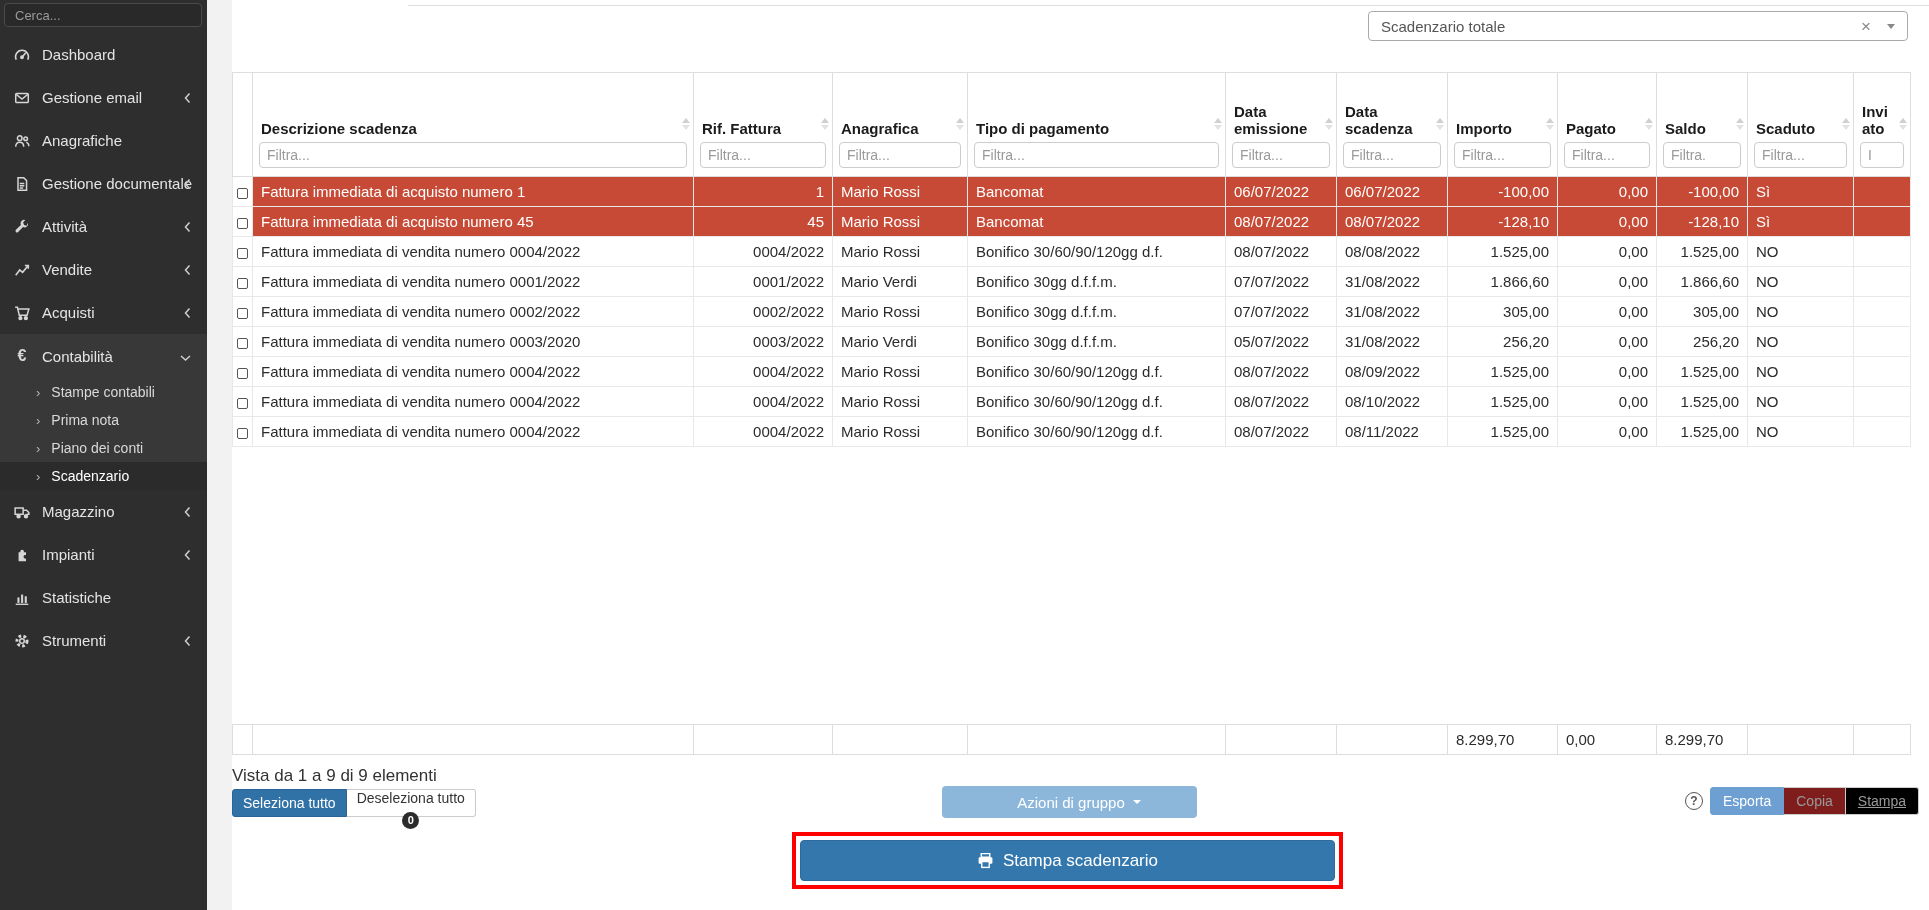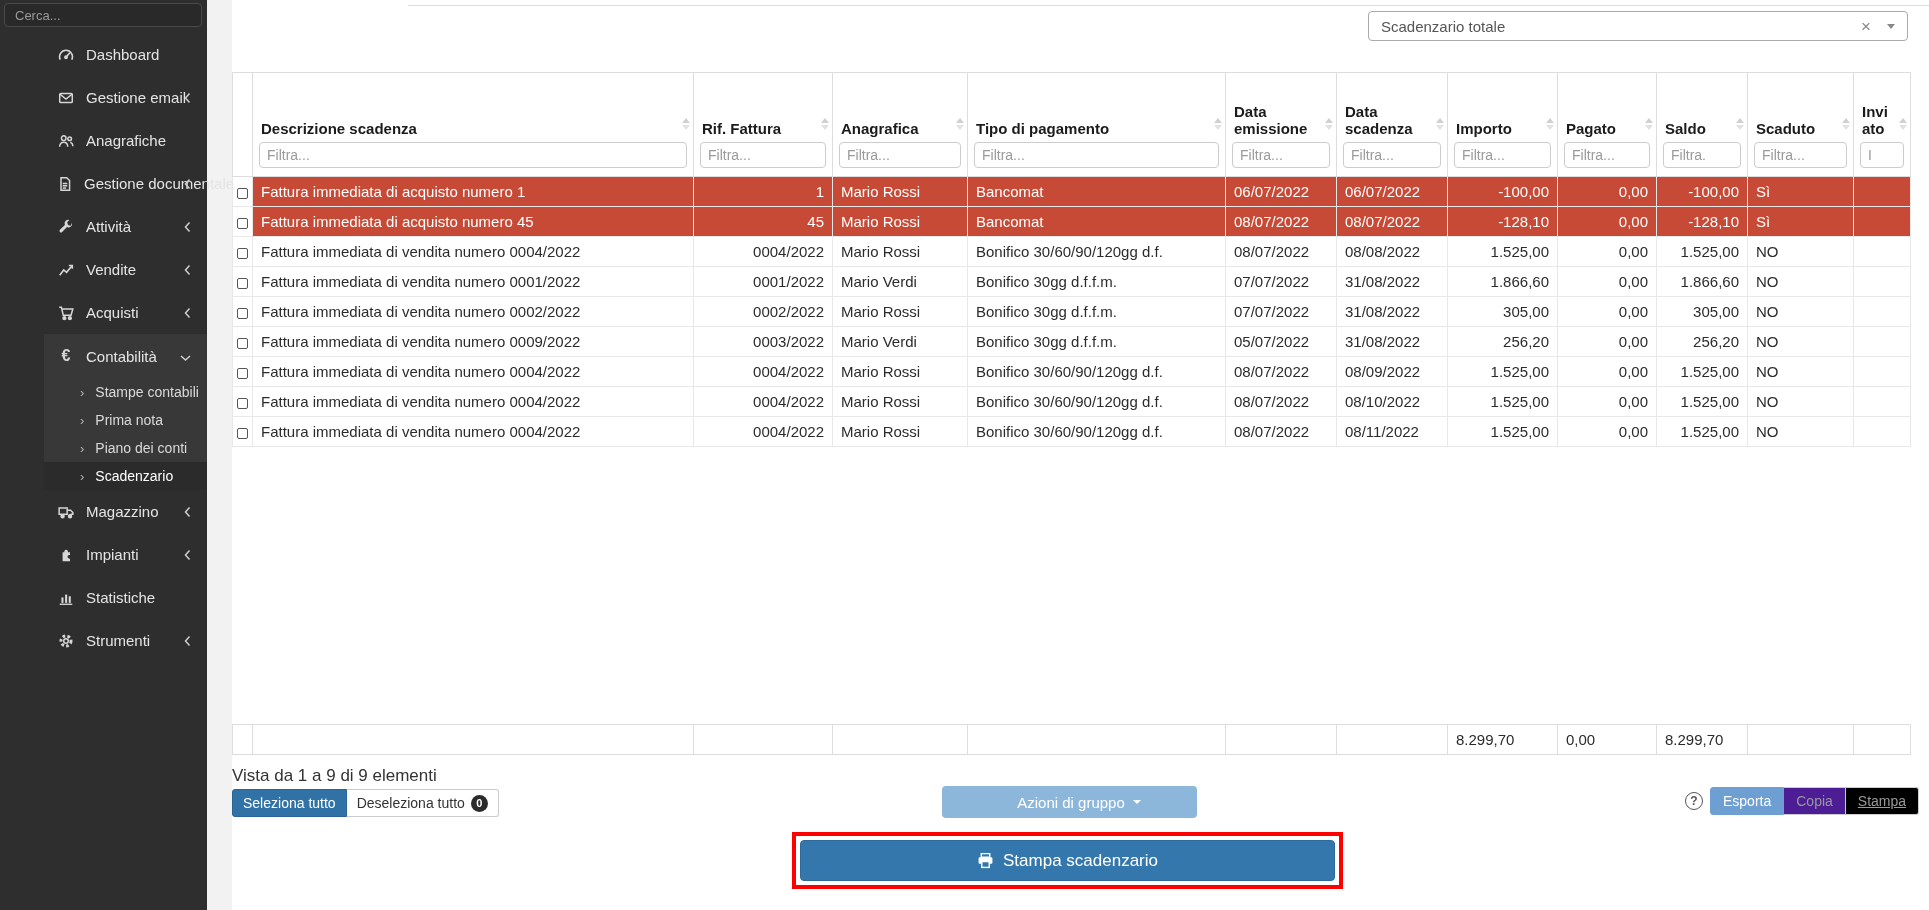--- a/index.html
+++ b/index.html
@@ -18,21 +18,21 @@
   .side-search {
     position:absolute; left:4px; top:3px; width:198px; height:24px;
     background:#292929; border:1px solid #4a4a4a; border-radius:4px;
     display:flex; align-items:center; padding:0 8px;
   }
   .side-search input {
     flex:1; background:transparent; border:none; outline:none;
     color:#ddd; font-size:13px; font-family:inherit;
   }
   .side-search input::placeholder { color:#9a9a9a; }
-  .menu { position:absolute; top:33px; left:0; right:0;margin-left:44px; }
+  .menu { position:absolute; top:33px; left:0; right:0; }
   .side-item {
     position:relative; height:43px; display:flex; align-items:center;
     padding-left:13px; color:#e4e4e4; font-size:15px; cursor:pointer;
   }
   .side-item .ic { width:18px; margin-right:11px; display:flex; justify-content:center; align-items:center; }
   .side-item .lbl { white-space:nowrap; }
   .chev { position:absolute; right:16px; top:50%; transform:translateY(-50%); }
   .expanded-block { background:#383838; }
   .sub-item {
     height:28px; display:flex; align-items:center; padding-left:36px;
@@ -102,21 +102,21 @@
   
   .info { position:absolute; left:25px; top:766px; font-size:17px; color:#333; }
 
   .sel-group { position:absolute; left:25px; top:789px; height:28px; display:flex; }
   .btn-select-all {
     background:#3172a6; color:#fff; border:1px solid #2a6395; border-radius:3px 0 0 3px;
     font-size:14px; padding:0 10px; height:28px; display:flex; align-items:center; cursor:pointer; font-family:inherit;
   }
   .btn-deselect-all {
     background:#fff; color:#333; border:1px solid #ccc; border-left:none; border-radius:0 3px 3px 0;
-    font-size:14px; padding:0 10px; height:28px; display:flex; align-items:center; gap:6px; cursor:pointer; font-family:inherit;
+    font-size:14px; padding:0 10px; height:28px; display:flex; align-items:center; gap:6px; cursor:pointer; font-family:inherit;flex-direction:column;
   }
   .badge {
     display:inline-block; min-width:17px; height:17px; line-height:17px; border-radius:50%;
     background:#2b2b2b; color:#fff; font-size:11px; font-weight:bold; text-align:center;
   }
 
   .group-actions {
     position:absolute; left:735px; top:786px; width:255px; height:32px;
     background:#8db6db; color:#fff; border:none; border-radius:4px;
     font-size:15px; display:flex; align-items:center; justify-content:center; gap:8px;
@@ -130,21 +130,21 @@
   .help-circle {
     position:absolute; left:1478px; top:792px; width:18px; height:18px; border-radius:50%;
     border:1.5px solid #555; color:#555; font-size:12px; font-weight:bold;
     display:flex; align-items:center; justify-content:center; cursor:pointer;
   }
   .export-group { position:absolute; left:1503px; top:787px; height:28px; display:flex; }
   .export-group button {
     height:28px; font-size:14px; font-family:inherit; cursor:pointer; padding:0 12px;
   }
   .btn-export { background:#6d9fd3; color:#fff; border:1px solid #6d9fd3; border-radius:3px 0 0 3px; }
-  .btn-copy   { background:#4c1d95; color:#999; border:1px solid #ccc; border-left:none; }
+  .btn-copy   { background:#7f1d1d; color:#999; border:1px solid #ccc; border-left:none; }
   .btn-print  { background:#000000; color:#999; border:1px solid #ccc; border-left:none; border-radius:0 3px 3px 0;text-decoration:underline; }
 
   .print-outline {
     position:absolute; left:585px; top:832px; border:4px solid #ff0000; padding:4px; background:#fff;
   }
   .btn-print-schedule {
     width:535px; height:41px; background:#3377ad; border:1px solid #2e6b9c; border-radius:4px;
     color:#fff; font-size:17px; font-family:inherit; cursor:pointer;
     display:flex; align-items:center; justify-content:center; gap:9px;
   }
@@ -522,21 +522,21 @@
             <td class="">07/07/2022</td>
             <td class="">31/08/2022</td>
             <td class="num">305,00</td>
             <td class="num">0,00</td>
             <td class="num">305,00</td>
             <td class="">NO</td>
             <td class=""></td>
           </tr>
           <tr>
             <td class="c-check"><span class="cb"></span></td>
-            <td class="">Fattura immediata di vendita numero 0009/2022</td>
+            <td class="">Fattura immediata di vendita numero 0003/2020</td>
             <td class="num">0003/2022</td>
             <td class="">Mario Verdi</td>
             <td class="">Bonifico 30gg d.f.f.m.</td>
             <td class="">05/07/2022</td>
             <td class="">31/08/2022</td>
             <td class="num">256,20</td>
             <td class="num">0,00</td>
             <td class="num">256,20</td>
             <td class="">NO</td>
             <td class=""></td>

